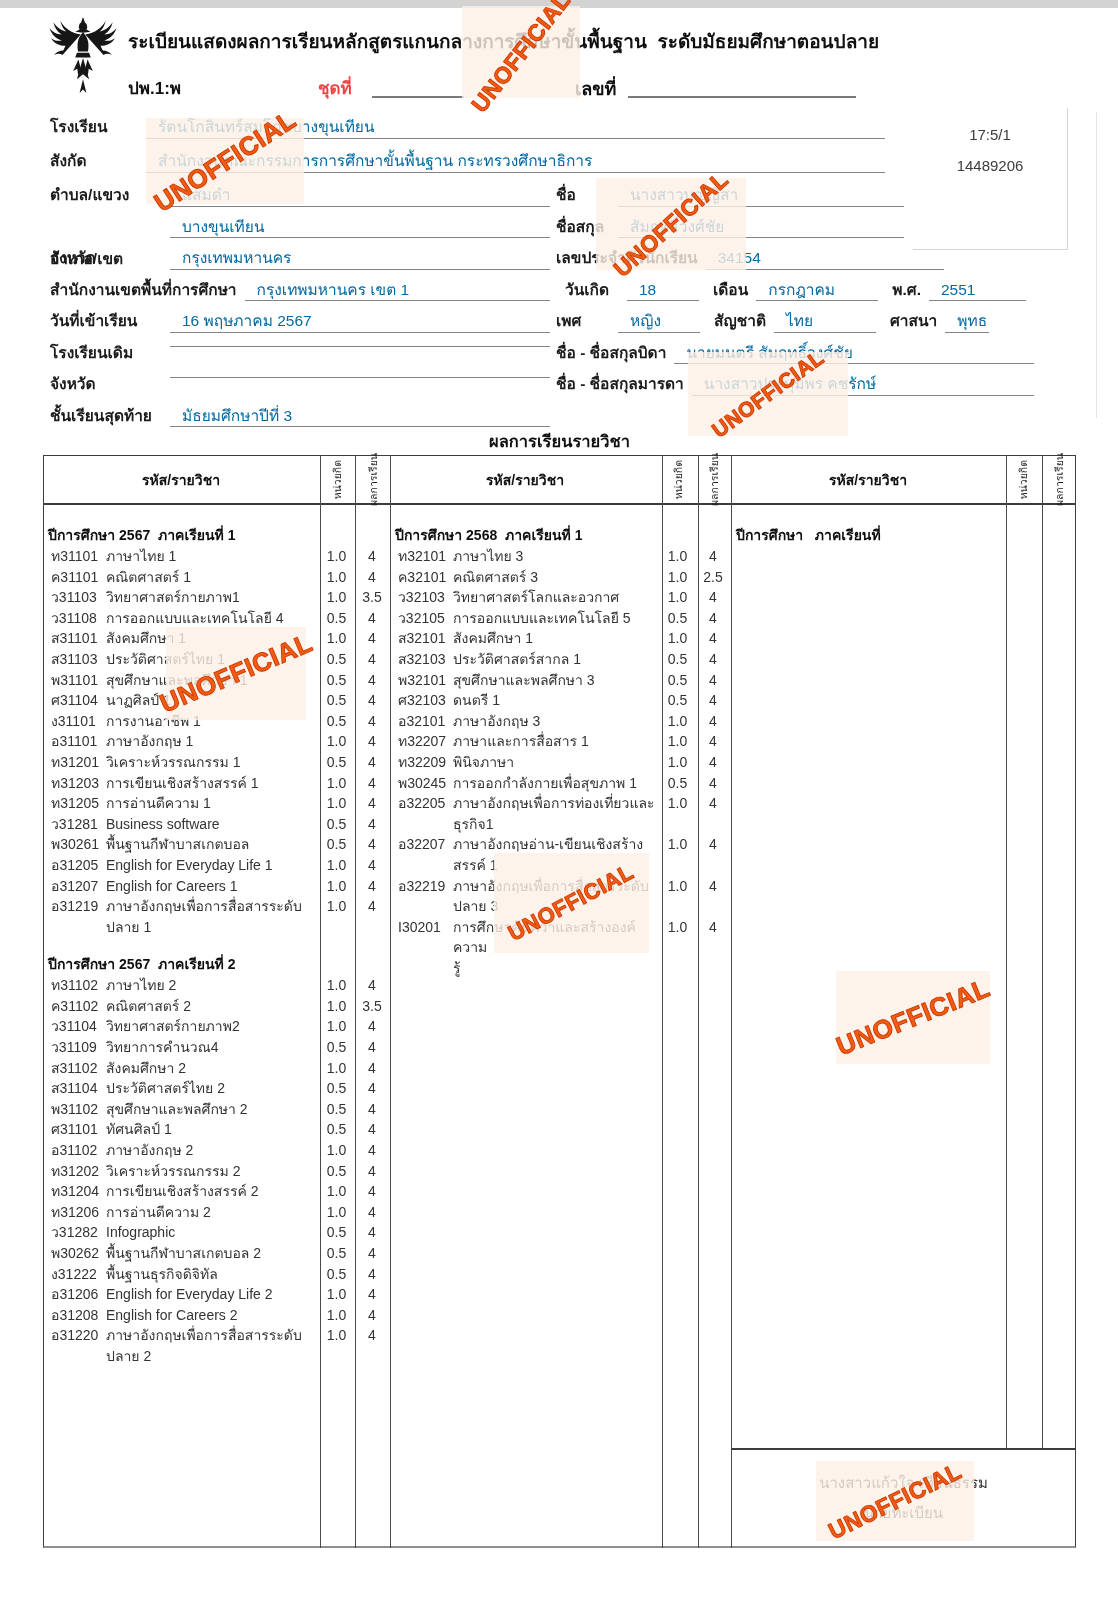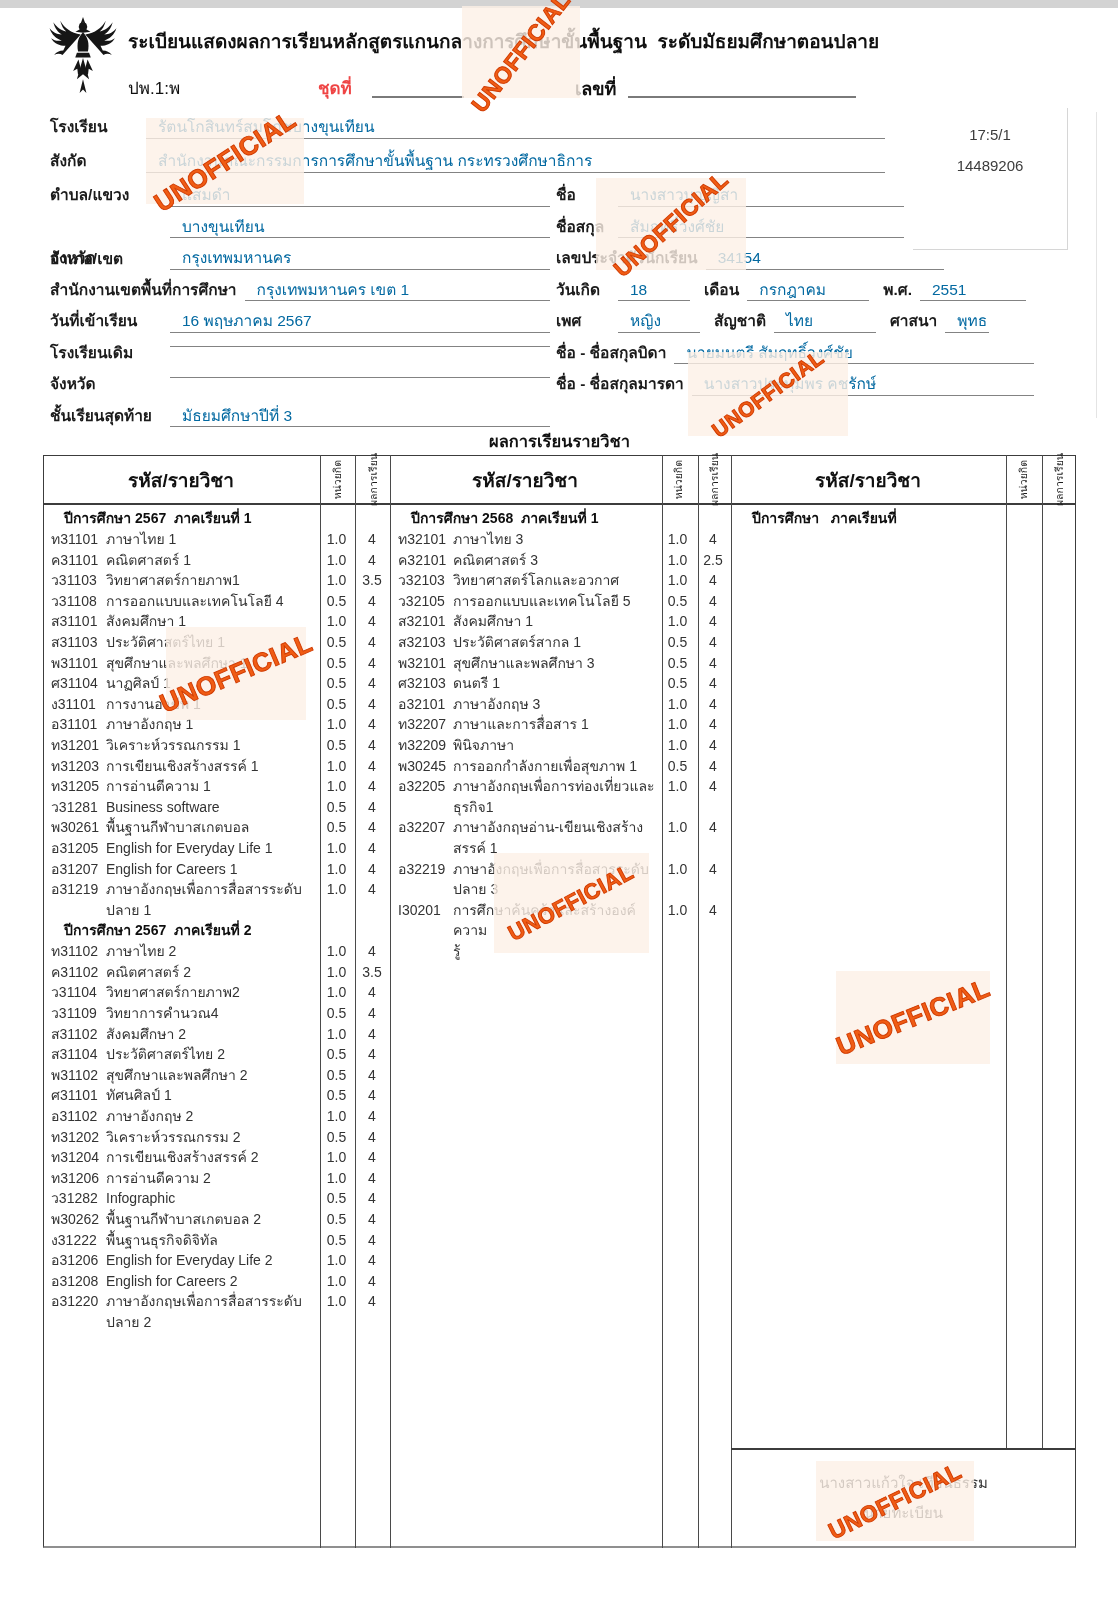--- a/index.html
+++ b/index.html
@@ -3,21 +3,21 @@
 <meta charset="utf-8">
 <style>
   html,body{margin:0;padding:0;background:#ffffff;}
   body{font-family:"Liberation Sans", sans-serif; color:#222;}
   #page{position:relative;width:1118px;height:1600px;background:#fff;overflow:hidden;}
   .topstrip{position:absolute;left:0;top:0;width:1118px;height:8px;background:#d3d3d3;}
 
   
   .emblem{position:absolute;left:45px;top:10px;width:76px;height:96px;}
   .hdr-title{position:absolute;left:128px;top:26px;width:930px;font-size:19px;font-weight:bold;color:#101010;white-space:pre-wrap;}
-  .hdr-form{position:absolute;left:128px;top:74px;font-size:17px;font-weight:normal;color:#101010;}
+  .hdr-form{position:absolute;left:128px;top:74px;font-size:17px;font-weight:bold;color:#101010;}
   .hdr-set{position:absolute;left:318px;top:74px;font-size:17px;font-weight:bold;color:#ef4444;}
   .hdr-num{position:absolute;left:575px;top:74px;font-size:18px;font-weight:bold;color:#101010;}
   .hline{position:absolute;height:2px;background:#7a7a7a;}
 
   
   .cornerbox{position:absolute;left:913px;top:108px;width:155px;height:142px;background:#fff;
     border-right:1px solid #d6d6d6;border-bottom:1px solid #d6d6d6;z-index:2;box-sizing:border-box;
     text-align:center;font-size:15px;color:#3d3d3d;}
   .cb1{margin-top:18px;}
   .cb2{margin-top:14px;}
@@ -33,26 +33,26 @@
   .ival{flex:1;border-bottom:1.5px solid #838383;padding:0 2px 2px 12px;white-space:nowrap;
         color:#0369a1;line-height:1.15;min-width:28px;}
 
   
   .ttitle{position:absolute;left:43px;top:428px;width:1033px;text-align:center;font-size:16.5px;font-weight:bold;color:#101010;}
   .tframe{position:absolute;left:43px;top:455px;width:1033px;height:1093px;box-sizing:border-box;
           border:1.6px solid #3c3c3c;border-bottom:2.5px solid #8f8f8f;z-index:1;}
   .theadline{position:absolute;left:43px;top:503px;width:1033px;height:2.2px;background:#3c3c3c;z-index:1;}
   .vline{position:absolute;width:1px;background:#4a4a4a;z-index:1;}
   .thead-group{position:absolute;top:455px;height:49px;display:flex;z-index:2;}
-  .th-subj{flex:1;display:flex;align-items:center;justify-content:center;font-weight:bold;font-size:19px;color:#101010;}
+  .th-subj{flex:1;display:flex;align-items:center;justify-content:center;font-weight:bold;font-size:14px;color:#101010;}
   .th-small{flex:0 0 35px;display:flex;align-items:center;justify-content:center;}
   .th-small:last-child{flex:0 0 36px;}
   .vhead{writing-mode:vertical-rl;transform:rotate(180deg);font-size:10.5px;color:#1c1c1c;white-space:nowrap;}
   .tcol{position:absolute;top:508px;font-size:14px;color:#333;z-index:2;}
-  .sec{font-weight:bold;white-space:pre-wrap;padding-left:21px;line-height:21px;color:#0e0e0e;margin-top:0;}
+  .sec{font-weight:bold;white-space:pre-wrap;padding-left:5px;line-height:21px;color:#0e0e0e;margin-top:17px;}
   .crow{display:flex;align-items:flex-start;line-height:20.6px;}
   .ccode{flex:0 0 55px;padding-left:8px;white-space:nowrap;}
   .cname{flex:1;white-space:pre-line;padding-right:2px;}
   .ccr{flex:0 0 35px;text-align:center;}
   .cgr{flex:0 0 36px;text-align:center;}
   .sigsep{position:absolute;left:731px;top:1448px;width:345px;height:1.6px;background:#3c3c3c;z-index:2;}
   .sigbox{position:absolute;left:731px;top:1450px;width:345px;height:96px;display:flex;flex-direction:column;
           align-items:center;justify-content:center;gap:6px;font-size:15px;color:#333;z-index:2;}
 
   
@@ -144,21 +144,21 @@
       </div>
       <div class="irow" style="padding-right: 130px;">
         <span class="ilbl" style="min-width: 54px;">ชื่อสกุล</span>
         <span class="ival">สัมฤทธิ์วงศ์ชัย</span>
       </div>
       <div class="irow" style="padding-right: 90px;">
         <span class="ilbl" style="min-width: 54px;">เลขประจำตัวนักเรียน</span>
         <span class="ival">34154</span>
       </div>
       <div class="irow" style="padding-right: 8px;">
-        <span class="ilbl" style="min-width: 54px;">วันเกิด</span>
+        <span class="ilbl" style="min-width: 54px; margin-left: 9px;">วันเกิด</span>
         <span class="ival" style="flex: 0 0 58px;">18</span>
         <span class="ilbl" style="padding-left: 14px;">เดือน</span>
         <span class="ival" style="flex: 0 0 108px;">กรกฎาคม</span>
         <span class="ilbl" style="padding-left: 14px;">พ.ศ.</span>
         <span class="ival">2551</span>
       </div>
       <div class="irow" style="padding-right: 45px;">
         <span class="ilbl" style="min-width: 54px;">เพศ</span>
         <span class="ival" style="flex: 0 0 68px;">หญิง</span>
         <span class="ilbl" style="padding-left: 14px;">สัญชาติ</span>

